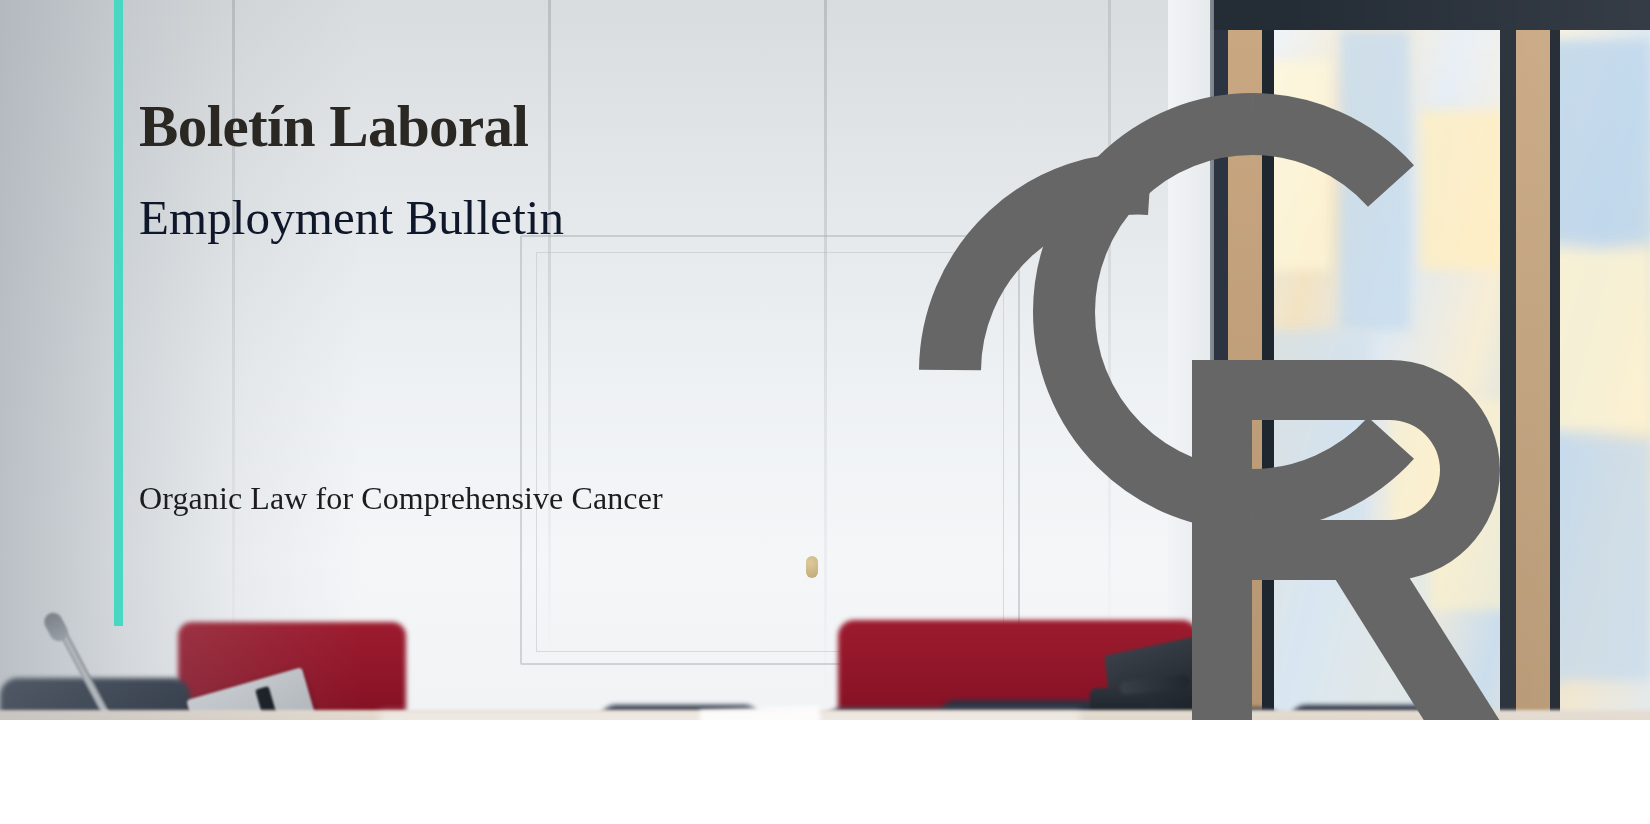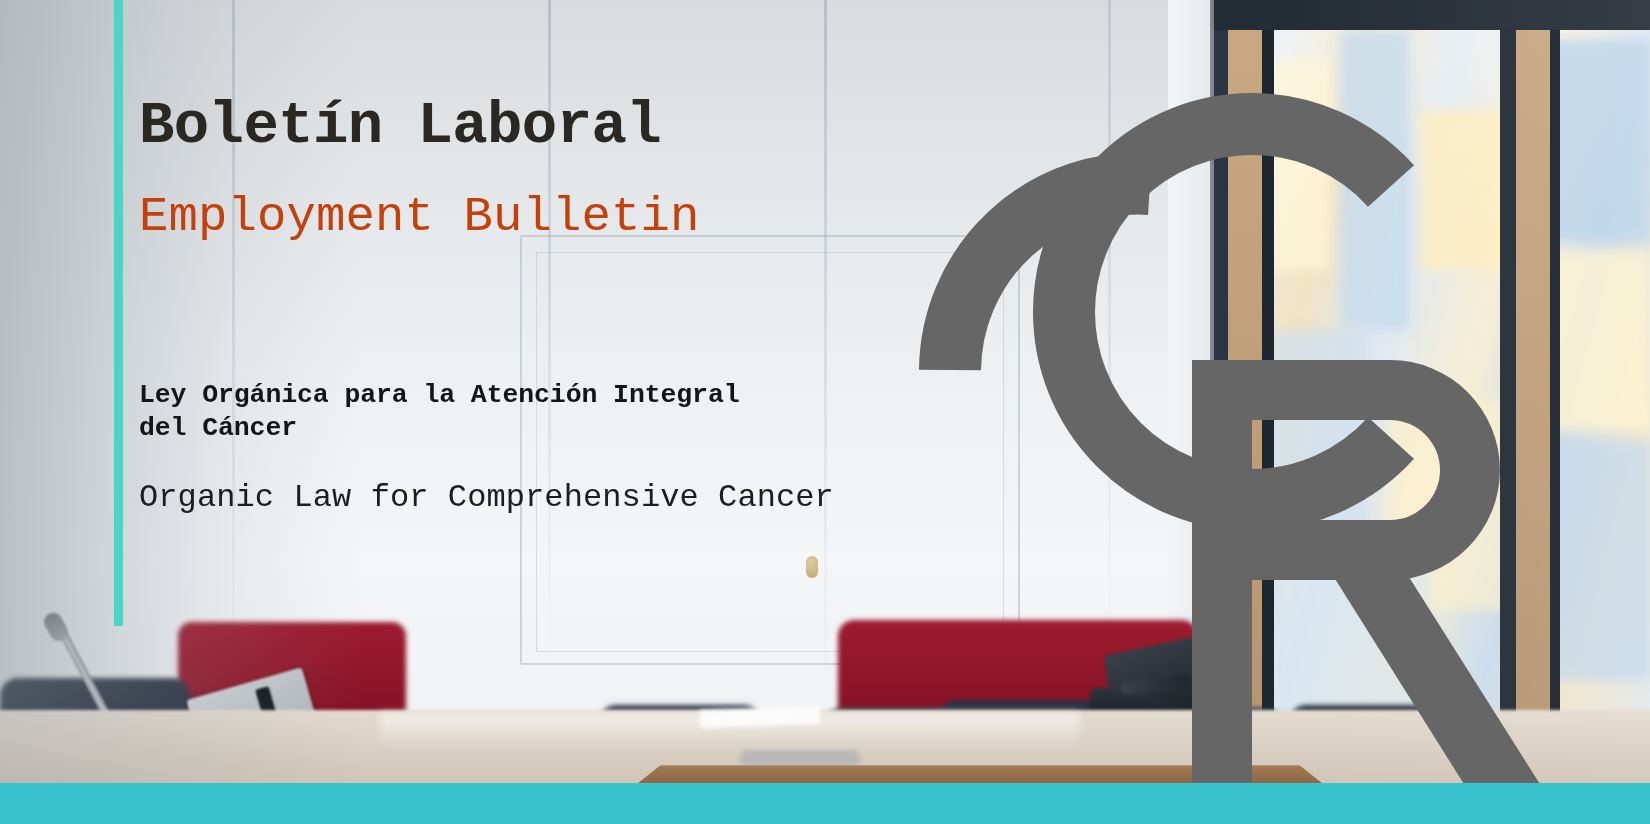--- a/index.html
+++ b/index.html
@@ -2,23 +2,23 @@
 <html><head>
 <meta charset="utf-8">
 <title>Boletín Laboral</title>
 <style>
   html,body{margin:0;padding:0;background:#ffffff;}
   *{box-sizing:border-box;}
 
   .canvas{
     position:relative;
     width:1650px;
-    height:824px;
+    height:720px;
     overflow:hidden;
-    font-family:Liberation Mono, monospace;
+    font-family:Liberation Serif, serif;
     background:#e7e9ea;
   }
 
   
   .photo{position:absolute;inset:0;overflow:hidden;}
 
   
   .wall{
     position:absolute;left:0;top:0;width:1270px;height:824px;
     background:
@@ -150,21 +150,21 @@
     background:#49d6c2;
   }
   .title{
     position:absolute;left:139px;top:96px;
     font-size:59px;font-weight:700;letter-spacing:-.6px;
     color:#2b2722;line-height:1.05;white-space:nowrap;
   }
   .subtitle{
     position:absolute;left:139px;top:191px;
     font-size:49px;font-weight:300;letter-spacing:.1px;
-    color:#c2410c;line-height:1.1;white-space:nowrap;
+    color:#0f172a;line-height:1.1;white-space:nowrap;
   }
   .law-es{
     position:absolute;left:139px;top:379px;width:660px;
     font-size:26.5px;font-weight:700;letter-spacing:-.1px;
     color:#151515;line-height:1.26;
   }
   .law-en{
     position:absolute;left:139px;top:478px;width:700px;
     font-size:32px;font-weight:400;letter-spacing:.1px;
     color:#1d1d1d;line-height:1.25;white-space:nowrap;
@@ -273,19 +273,18 @@
       </g>
     </svg>
   </div>
 
   <div class="accent-bar"></div>
 
   <div class="title">Boletín Laboral</div>
 
   <div class="subtitle">Employment Bulletin</div>
 
-  <div class="law-es">Ley Orgánica para la Atención Integral del Cáncer</div>
 
   <div class="law-en">Organic Law for Comprehensive Cancer</div>
 
   <div class="bottom-band"></div>
 
 </div>
 
 </body></html>

